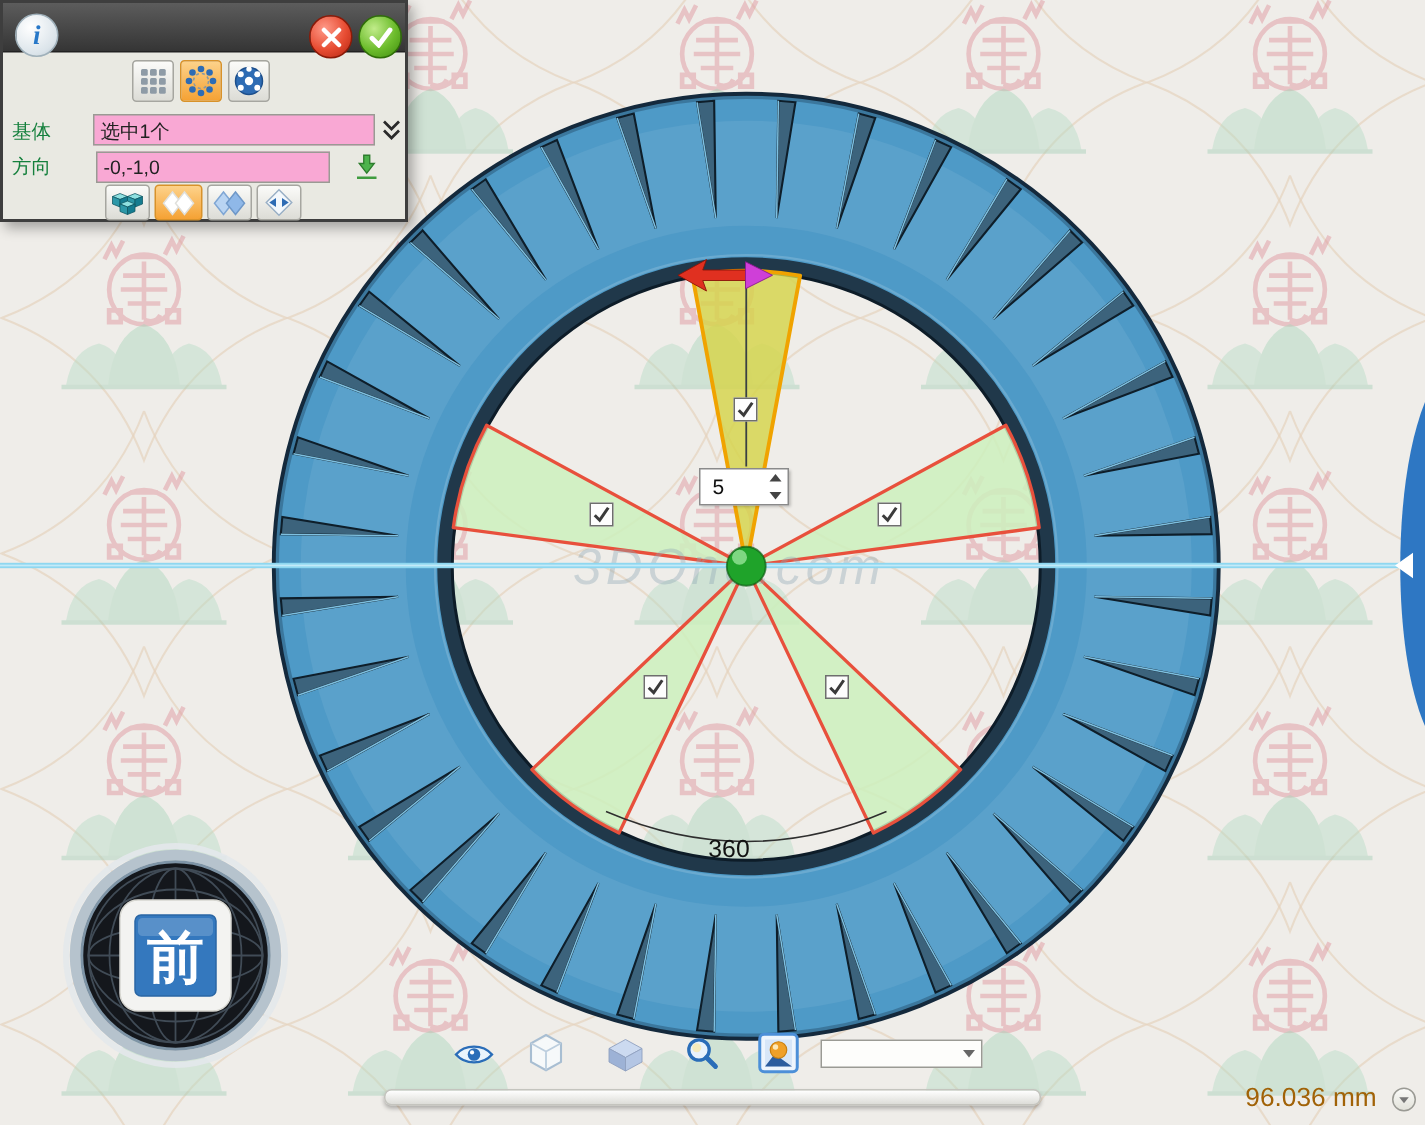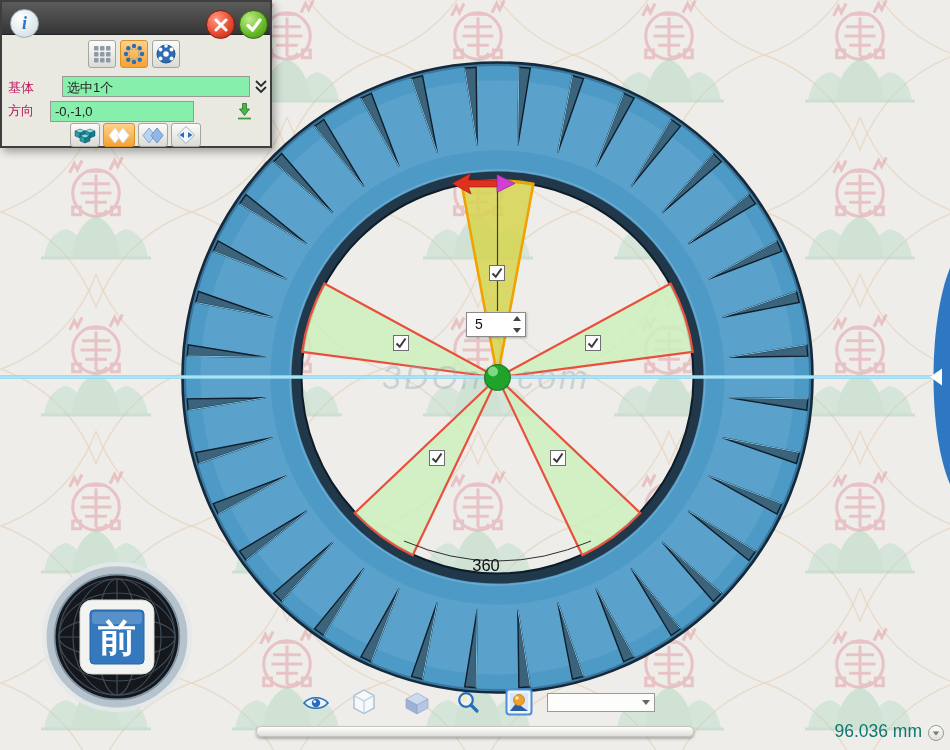--- a/index.html
+++ b/index.html
@@ -17,42 +17,42 @@
             border:1px solid #9fb0ba;color:#2878c8;font-family:"Liberation Serif","DejaVu Serif",serif;
             font-style:italic;font-weight:bold;font-size:18px;}
   .x-btn{left:204px;top:8px;width:27px;height:27px;background:radial-gradient(circle at 35% 30%,#ff9a88,#e74c32 55%,#b22410);border:1px solid #8a1a08;}
   .ok-btn{left:237px;top:8px;width:27px;height:27px;background:radial-gradient(circle at 35% 30%,#c1ec8a,#6cbc2c 55%,#3f8c0e);border:1px solid #2f6e08;}
   .tbtn{position:absolute;width:28px;height:28px;box-sizing:border-box;border:1px solid #a6a6a0;border-radius:3px;
         background:linear-gradient(#fbfbf9,#dcdcd6);display:flex;align-items:center;justify-content:center;}
   .tbtn.sel{background:linear-gradient(#fdd28a,#f5a234);border-color:#d8922a;}
   .obtn{position:absolute;height:24px;box-sizing:border-box;border:1px solid #a6a6a0;border-radius:3px;
         background:linear-gradient(#fbfbf9,#dcdcd6);display:flex;align-items:center;justify-content:center;}
   .obtn.sel{background:linear-gradient(#fdd28a,#f5a234);border-color:#d8922a;}
-  .dlg-label{position:absolute;font-size:13px;color:#be185d;text-align:center;}
-  .dlg-field{position:absolute;box-sizing:border-box;background:#86efac;border:1px solid #9a9a94;
+  .dlg-label{position:absolute;font-size:13px;color:#15803d;text-align:center;}
+  .dlg-field{position:absolute;box-sizing:border-box;background:#f9a8d4;border:1px solid #9a9a94;
              font-size:13px;color:#222;padding:2px 4px;height:21px;}
 
   
   .cb{width:16px;height:16px;box-sizing:border-box;background:#fdfdfd;border:1px solid #6e6e6e;z-index:20;}
   .spinner{left:466px;top:312px;width:60px;height:25px;box-sizing:border-box;background:#fff;border:1px solid #8a8a8a;
            box-shadow:1px 1px 2px rgba(0,0,0,.25);z-index:21;display:flex;}
   .spin-val{flex:1;font-size:14px;color:#111;padding:3px 0 0 8px;}
   .spin-btns{width:16px;display:flex;flex-direction:column;}
   .sb{flex:1;display:flex;align-items:center;justify-content:center;}
   .tri-up{width:0;height:0;border-left:4px solid transparent;border-right:4px solid transparent;border-bottom:5px solid #444;}
   .tri-dn{width:0;height:0;border-left:4px solid transparent;border-right:4px solid transparent;border-top:5px solid #444;}
 
   .dropdown{left:547px;top:693px;width:108px;height:19px;box-sizing:border-box;background:#fdfdfb;border:1px solid #9a9a94;
             z-index:15;display:flex;align-items:center;justify-content:flex-end;padding-right:4px;font-size:12px;color:#333;}
   .dd-arrow{width:0;height:0;border-left:4px solid transparent;border-right:4px solid transparent;border-top:5px solid #666;}
 
   .handlebar{left:256px;top:726px;width:438px;height:11px;border-radius:5px;box-sizing:border-box;
              background:linear-gradient(#ffffff,#ddddd8);border:1px solid #c4c4be;
              box-shadow:0 2px 3px rgba(0,0,0,.28);z-index:15;}
-  .measure{left:826px;top:721px;width:96px;text-align:right;font-size:17.5px;color:#0f766e;z-index:15;}
+  .measure{left:826px;top:721px;width:96px;text-align:center;font-size:17.5px;color:#a16207;z-index:15;}
   .measure-btn{left:928px;top:725px;width:16px;height:16px;border-radius:50%;box-sizing:border-box;
                border:1px solid #9a9a94;background:linear-gradient(#fafaf8,#e2e2da);
                display:flex;align-items:center;justify-content:center;z-index:15;}
   .measure-btn .dd-arrow{border-top-color:#777;transform:scale(.8);}
   .toolbtn{z-index:15;}
 </style>
 </head>
 <body>
 
 <div class="stage">
@@ -421,21 +421,21 @@
           </g>
       </svg>
     </div>
 
     <span class="dlg-label" style="left:6px;top:77px">基体</span>
     <div class="dlg-field" style="left:60px;top:74px;width:188px">选中1个</div>
     <svg class="abs" style="left:252px;top:77px" width="14" height="15">
       <path d="M2,2 L7,7 L12,2 M2,8 L7,13 L12,8" fill="none" stroke="#2a2a2a" stroke-width="1.8"></path>
     </svg>
     <span class="dlg-label" style="left:6px;top:100px">方向</span>
-    <div class="dlg-field" style="left:48px;top:99px;width:144px">-0,-1,0</div>
+    <div class="dlg-field" style="left:62px;top:99px;width:156px">-0,-1,0</div>
     <svg class="abs" style="left:234px;top:100px" width="17" height="19">
       <polygon points="6.5,1.5 10.5,1.5 10.5,7 13.5,7 8.5,13.5 3.5,7 6.5,7" fill="#4db34d" stroke="#2e7d2e" stroke-width="0.9"></polygon>
       <path d="M2,16.5 H15" stroke="#3f9c3f" stroke-width="1.8"></path>
     </svg>
 
     <div class="obtn" style="left:68px;top:121px;width:30px">
       <svg width="24" height="19">
         <g stroke="#0e5562" stroke-width="0.5">
           <polygon points="7,3 12,5 7,7 2,5" fill="#8fe0e0"></polygon>
             <polygon points="2,5 7,7 7,12 2,10" fill="#2d98a8"></polygon>

